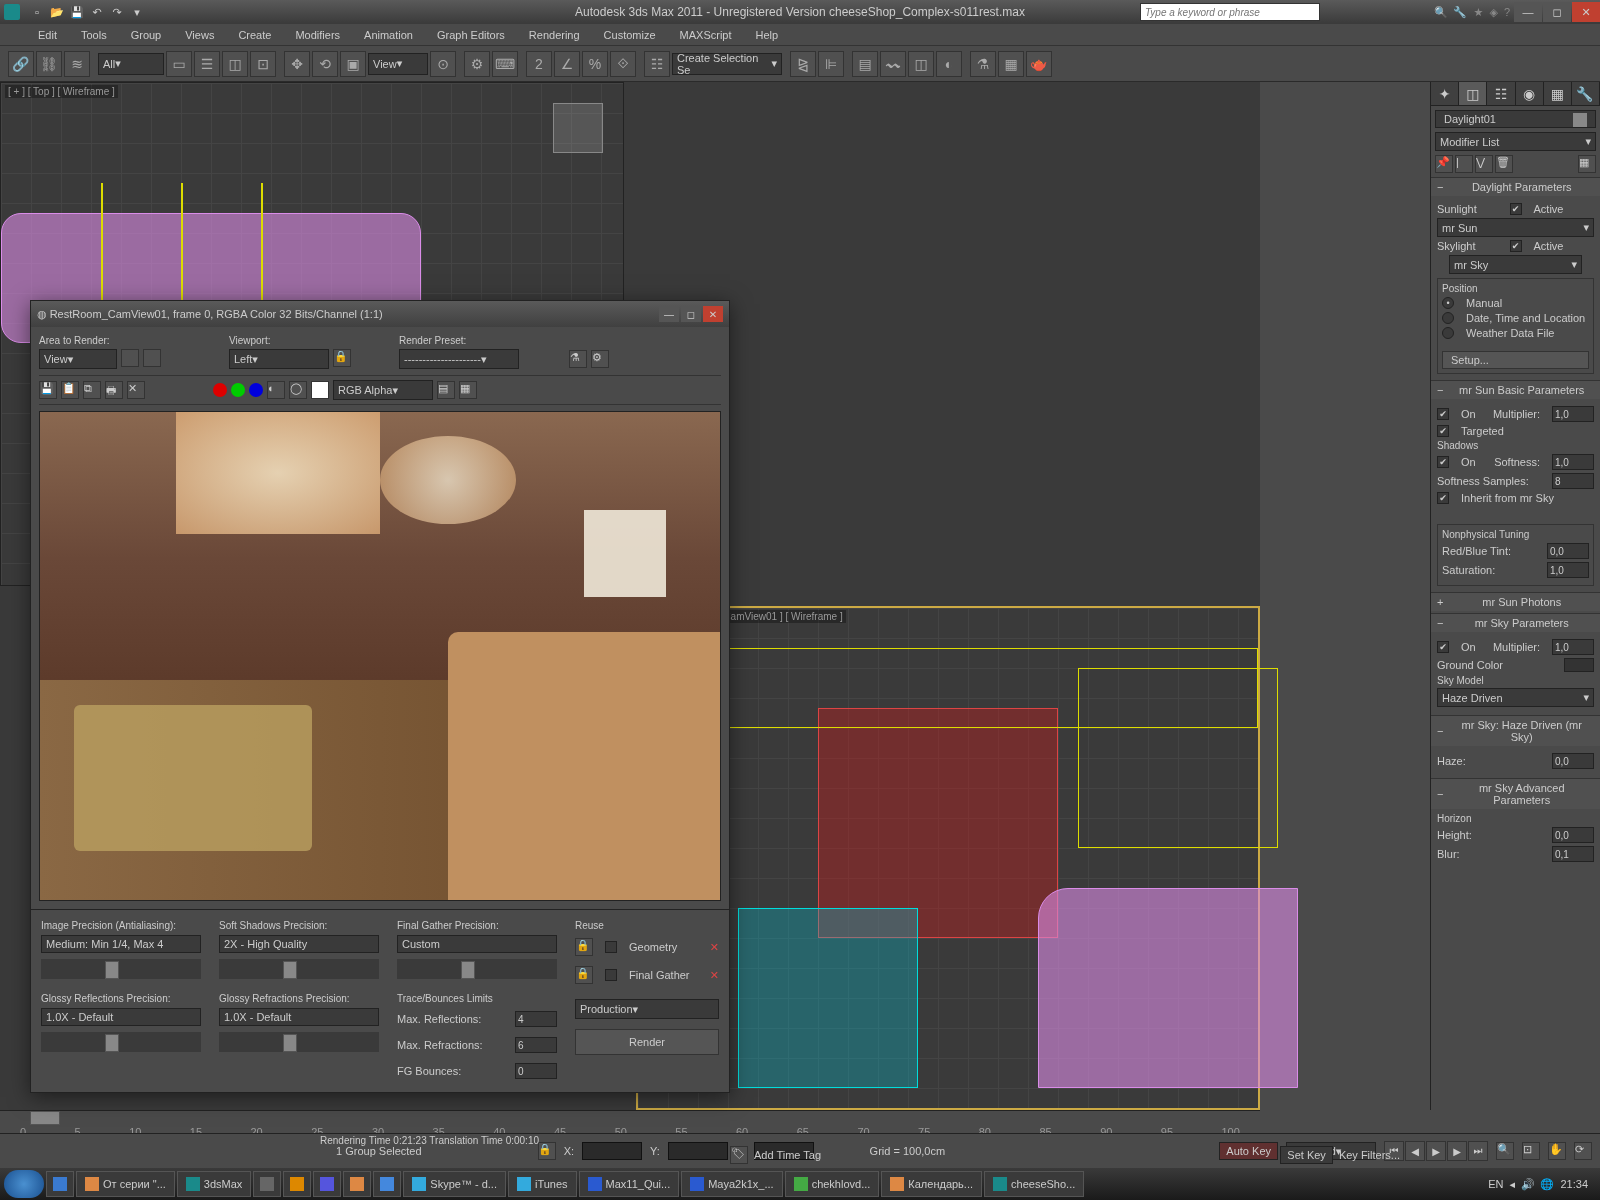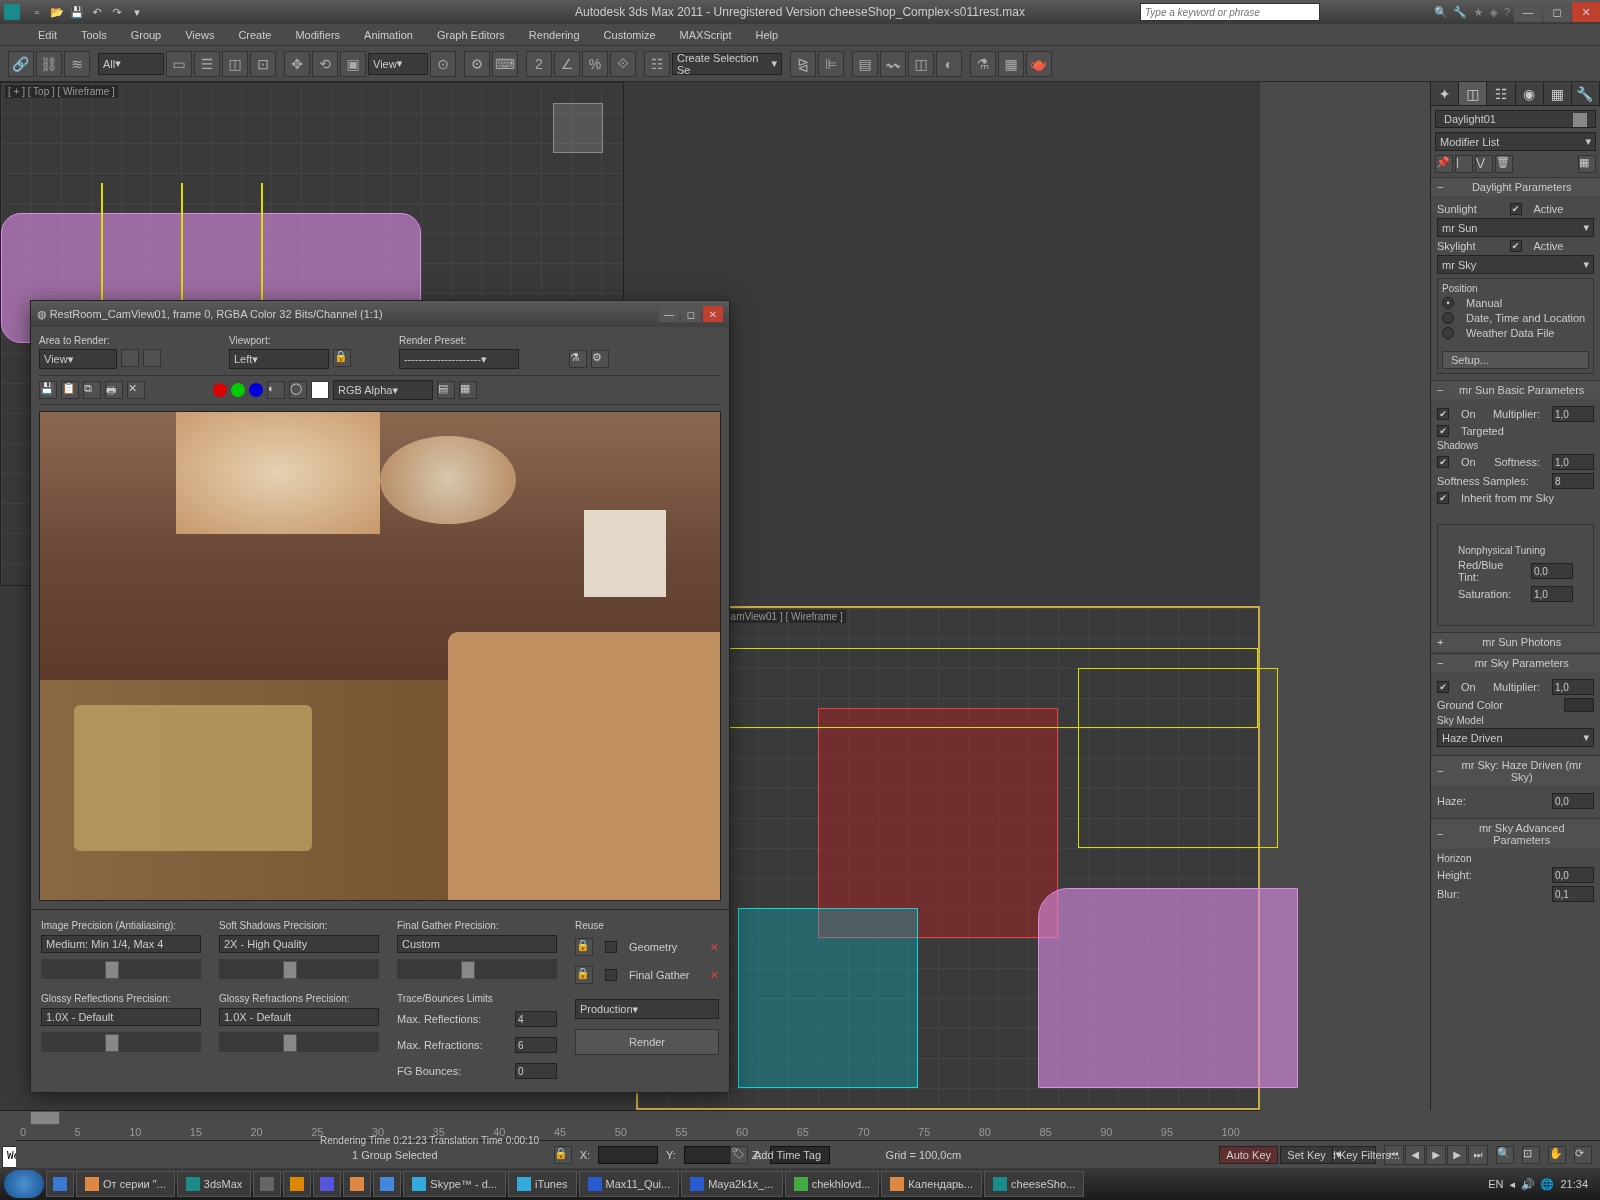--- a/index.html
+++ b/index.html
@@ -56,21 +56,21 @@
 .cmd-list-item{background:#555;padding:2px 4px;color:#ccc;text-align:center}
 .rollout{margin:2px 0;border-top:1px solid #333}
 .rollout-hdr{background:#505050;padding:3px 6px;color:#ccc;text-align:center;font-size:10px;display:flex;align-items:center;cursor:pointer}
 .rollout-hdr .dash{margin-right:6px}
 .rollout-body{padding:4px 6px;font-size:10px}
 .rollout-row{display:flex;align-items:center;gap:12px;margin:3px 0}
 .rollout-row label{color:#ccc;flex:1}
 .chk{width:12px;height:12px;background:#3a3a3a;border:1px solid #222;display:inline-flex;align-items:center;justify-content:center;font-size:9px;cursor:pointer}
 .spinner{background:#3a3a3a;border:1px solid #222;width:42px;height:16px;color:#ccc;padding:0 2px;display:flex;align-items:center;font-size:10px}
 .timeline{position:absolute;bottom:60px;left:0;right:340px;height:30px;background:#4a4a4a;border-top:1px solid #222}
-.statusbar{position:absolute;bottom:32px;left:16px;right:0;height:28px;background:#4a4a4a;border-top:1px solid #222;display:flex;align-items:center;padding:0 8px;gap:8px;font-size:10px;color:#ccc}
+.statusbar{position:absolute;bottom:32px;left:0;right:0;height:35px;background:#4a4a4a;border-top:1px solid #222;display:flex;align-items:center;padding:0 8px;gap:8px;font-size:10px;color:#ccc}
 .status-box{background:#3a3a3a;border:1px solid #222;padding:2px 6px;height:18px;display:flex;align-items:center}
 .maxscript{position:absolute;bottom:32px;left:2px;width:310px;height:22px;background:#fff;color:#000;padding:2px 4px;font-family:monospace;border:1px solid #333}
 .taskbar{position:absolute;bottom:0;left:0;right:0;height:32px;background:linear-gradient(#3a3a3a,#1a1a1a);display:flex;align-items:center;padding:0 4px;gap:2px}
 .start-btn{width:40px;height:28px;background:radial-gradient(circle,#4a90d0,#1a5090);border-radius:14px;cursor:pointer}
 .task-item{height:26px;background:#3a3a3a;border:1px solid #555;padding:0 8px;display:flex;align-items:center;gap:4px;color:#ccc;cursor:pointer;font-size:10px}
 .task-item .ico{width:14px;height:14px;background:#666}
 .tray{margin-left:auto;display:flex;align-items:center;gap:6px;color:#ccc;font-size:10px;padding:0 8px}
 .wireframe-obj{position:absolute;border:1px solid}
 .pink-obj{background:rgba(220,140,230,0.6);border-color:#da8ce8}
 .play-controls{display:flex;gap:1px}
@@ -342,21 +342,21 @@
         </div>
       <div class="cmd-combo" style="margin:2px 0">
           <span>mr Sun</span>
           <span>▾</span>
         </div>
       <div class="rollout-row">
           <label>Skylight</label>
           <span class="chk">✔</span>
           <label>Active</label>
         </div>
-      <div class="cmd-combo" style="margin:2px 0">
+      <div class="cmd-combo" style="margin:2px 12px">
           <span>mr Sky</span>
           <span>▾</span>
         </div>
       <div style="border:1px solid #333;padding:4px;margin-top:4px">
         <div class="rb-label">Position</div>
         <div class="rollout-row">
             <span class="chk" style="border-radius:50%">•</span>
             <label>Manual</label>
           </div>
         <div class="rollout-row">
@@ -396,21 +396,21 @@
           <span class="spinner">1,0</span>
         </div>
       <div class="rollout-row">
           <label>Softness Samples:</label>
           <span class="spinner">8</span>
         </div>
       <div class="rollout-row">
           <span class="chk">✔</span>
           <label>Inherit from mr Sky</label>
         </div>
-      <div style="border:1px solid #333;padding:20px;margin-top:20px">
+      <div style="border:1px solid #333;padding:4px;margin-top:20px">
         <div class="rb-label">Nonphysical Tuning</div>
         <div class="rollout-row">
             <label>Red/Blue Tint:</label>
             <span class="spinner">0,0</span>
           </div>
         <div class="rollout-row">
             <label>Saturation:</label>
             <span class="spinner">1,0</span>
           </div>
       </div>

